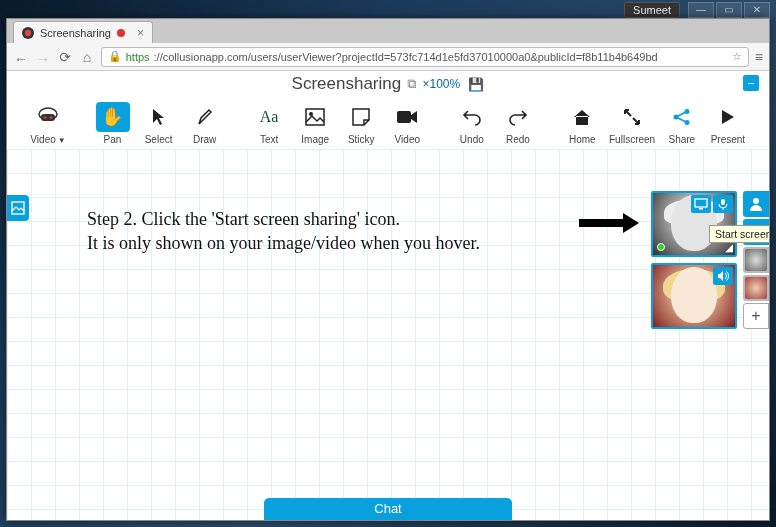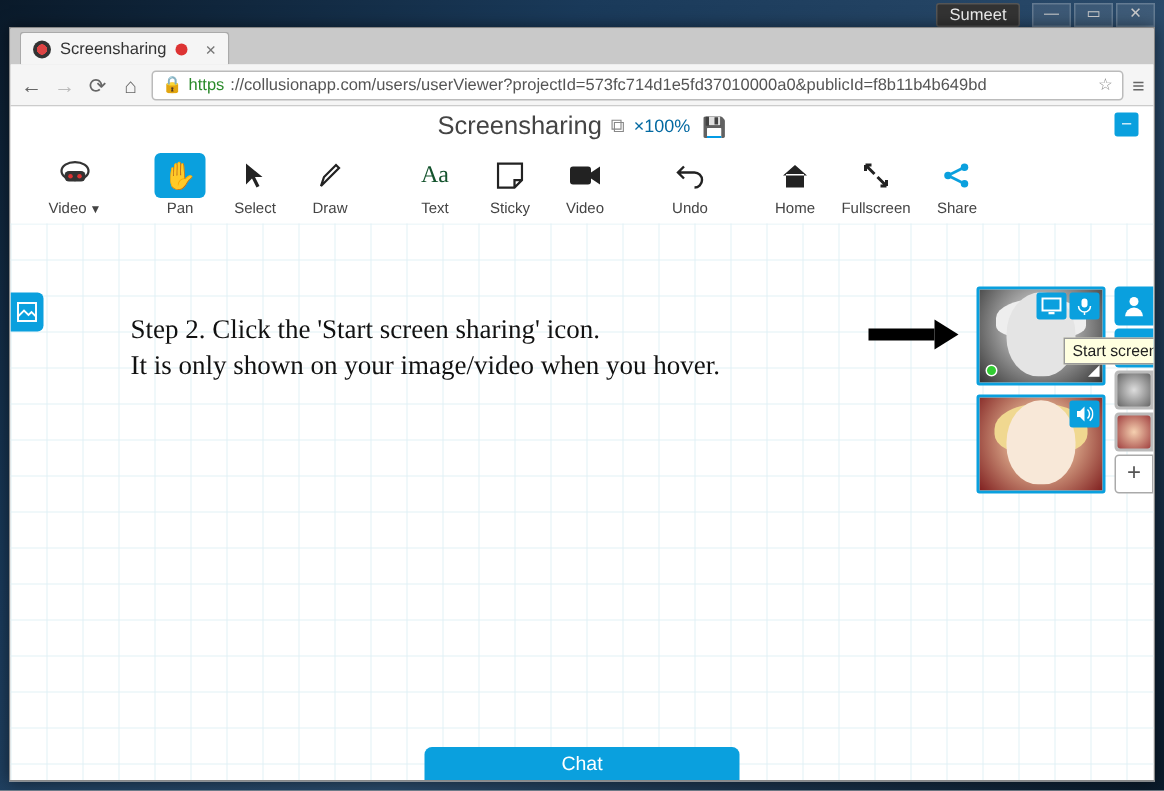--- a/index.html
+++ b/index.html
@@ -182,21 +182,21 @@
   }
   .ritem.blue { background:#0aa0de; color:#fff; }
   .ritem.thumb { background:#bbb; }
   .mini-face { width:22px; height:22px; border-radius:2px; }
   .mini-face.e { background: radial-gradient(circle,#ddd,#666); }
   .mini-face.m { background: radial-gradient(circle,#f5d0b0,#a04040); }
   .ritem.add { background:#fff; border:1px solid #aaa; color:#555; font-size:16px; }
   
   .chat {
     position:absolute; left:50%; bottom:0; transform:translateX(-50%);
-    width:210px; height:22px; background:#0aa0de;
+    width:248px; height:22px; background:#0aa0de;
     color:#fff; text-align:center; line-height:22px;
     border-radius:5px 5px 0 0; font-size:13px;
   }
   svg { display:block; }
 </style>
 </head>
 <body>
 
 <div class="desktop-bg"></div>
 
@@ -275,20 +275,30 @@
         </div>
         <span class="tool-label">Draw</span>
       </div>
       <div class="spacer"></div>
       <div class="tool">
         <div class="tool-icon" style="font-family:serif;font-size:16px">Aa</div>
         <span class="tool-label">Text</span>
       </div>
       <div class="tool">
         <div class="tool-icon">
+          <svg width="20" height="18" viewBox="0 0 20 18">
+              <rect x="1" y="1" width="18" height="16" fill="none" stroke="#222" stroke-width="1.5"></rect>
+              <circle cx="6" cy="6" r="2" fill="#222"></circle>
+              <path d="M1 14 L7 8 L12 13 L15 10 L19 14" fill="none" stroke="#222" stroke-width="1.5"></path>
+            </svg>
+        </div>
+        <span class="tool-label">Image</span>
+      </div>
+      <div class="tool">
+        <div class="tool-icon">
           <svg width="18" height="18" viewBox="0 0 18 18">
               <path d="M1 1 H17 V12 L12 17 H1 Z M12 17 V12 H17" fill="none" stroke="#222" stroke-width="1.5"></path>
             </svg>
         </div>
         <span class="tool-label">Sticky</span>
       </div>
       <div class="tool">
         <div class="tool-icon">
           <svg width="22" height="16" viewBox="0 0 22 16">
               <rect x="1" y="2" width="14" height="12" rx="2" fill="#222"></rect>
@@ -298,20 +308,28 @@
         <span class="tool-label">Video</span>
       </div>
       <div class="spacer"></div>
       <div class="tool">
         <div class="tool-icon">
           <svg width="20" height="18" viewBox="0 0 20 18">
               <path d="M6 3 L2 7 L6 11 M2 7 H13 A5 5 0 0 1 13 17" fill="none" stroke="#222" stroke-width="1.6"></path>
             </svg>
         </div>
         <span class="tool-label">Undo</span>
+      </div>
+      <div class="tool">
+        <div class="tool-icon">
+          <svg width="20" height="18" viewBox="0 0 20 18">
+              <path d="M14 3 L18 7 L14 11 M18 7 H7 A5 5 0 0 0 7 17" fill="none" stroke="#222" stroke-width="1.6"></path>
+            </svg>
+        </div>
+        <span class="tool-label">Redo</span>
       </div>
       <div class="spacer"></div>
       <div class="tool">
         <div class="tool-icon">
           <svg width="20" height="18" viewBox="0 0 20 18">
               <path d="M2 9 L10 2 L18 9 M4 8 V17 H16 V8" fill="#222" stroke="#222" stroke-width="0"></path>
             </svg>
         </div>
         <span class="tool-label">Home</span>
       </div>
@@ -327,20 +345,28 @@
         <div class="tool-icon" style="color:#0aa0de">
           <svg width="20" height="18" viewBox="0 0 20 18">
               <circle cx="4" cy="9" r="2.5" fill="#0aa0de"></circle>
               <circle cx="15" cy="3.5" r="2.5" fill="#0aa0de"></circle>
               <circle cx="15" cy="14.5" r="2.5" fill="#0aa0de"></circle>
               <path d="M6 8 L13 4.5 M6 10 L13 13.5" stroke="#0aa0de" stroke-width="1.8"></path>
             </svg>
         </div>
         <span class="tool-label">Share</span>
       </div>
+      <div class="tool">
+        <div class="tool-icon">
+          <svg width="16" height="18" viewBox="0 0 16 18">
+              <path d="M2 2 L14 9 L2 16 Z" fill="#222"></path>
+            </svg>
+        </div>
+        <span class="tool-label">Present</span>
+      </div>
     </div>
 
     <div class="canvas">
       <div class="left-tab">
         <svg width="14" height="14" viewBox="0 0 14 14">
             <rect x="1" y="1" width="12" height="12" fill="none" stroke="#fff" stroke-width="1.3"></rect>
             <path d="M1 10 L5 6 L8 9 L10 7 L13 10" stroke="#fff" fill="none" stroke-width="1.2"></path>
           </svg>
       </div>
 

